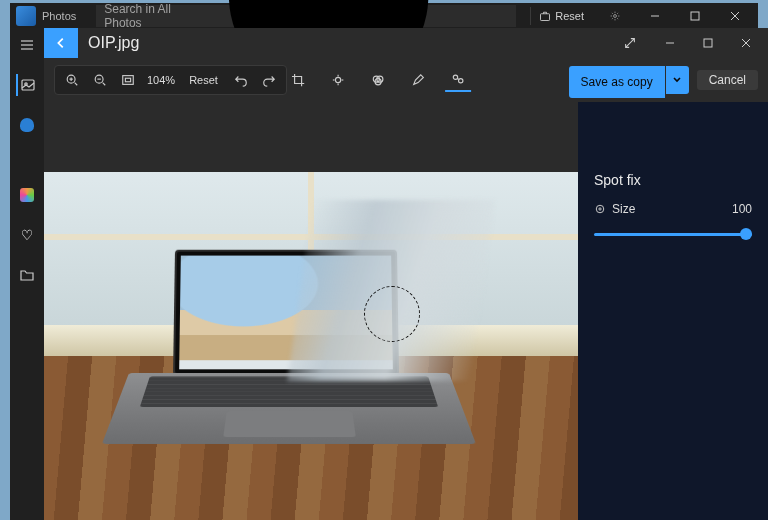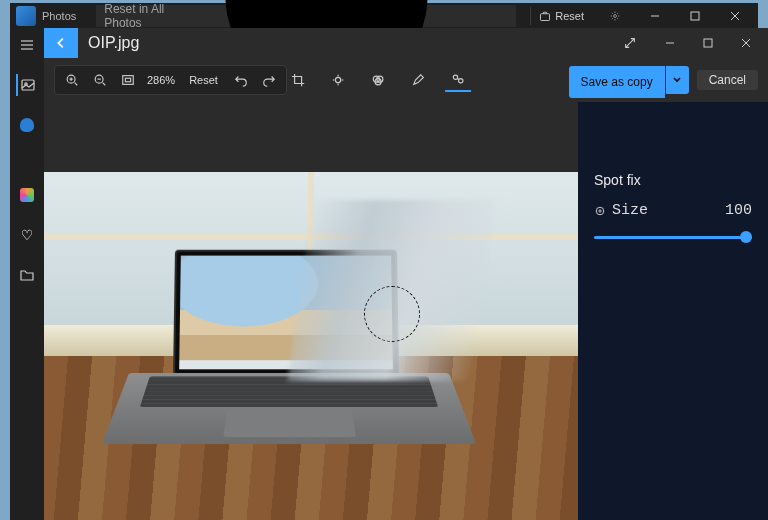--- a/index.html
+++ b/index.html
@@ -87,21 +87,21 @@
   }
   .photo { width:100%; height:100%; }
   .cursorcircle {
     position:absolute; left:320px; top:114px; width:56px; height:56px;
     border:1.5px dashed #111; border-radius:50%;
   }
   .sidepanel {
     width:190px; background:#0f172a; border-left:0; padding: 70px 16px 0 16px;
   }
   .sidepanel h3 { font-size:14px; font-weight:400; color:#eaeaea; margin-bottom: 14px; }
-  .sizerow { display:flex; align-items:center; justify-content:space-between; font-size:15px; color:#ddd; margin-bottom:10px;font-family:Liberation Mono, monospace; }
+  .sizerow { display:flex; align-items:center; justify-content:space-between; font-size:12px; color:#ddd; margin-bottom:10px; }
   .sizerow .lbl { display:flex; align-items:center; gap:6px; }
   .sizerow .lbl svg { width:12px; height:12px; stroke:#ccc; stroke-width:1.3; fill:none; }
   .slider {
     position:relative; height:16px; display:flex; align-items:center;
   }
   .slider .track { height:3px; background:#3aa0ff; width:100%; border-radius:2px; }
   .slider .thumb { position:absolute; right:0; top:50%; transform:translate(0,-50%); width:12px; height:12px; background:#3aa0ff; border-radius:50%; }
 
   .cloud { width:14px; height:14px; background:#2a7fd4; border-radius:50% 50% 40% 40%; position:relative; }
   .colordot { width:14px; height:14px; border-radius:3px; background:conic-gradient(#e94,#6c4,#49e,#e49,#e94); }
@@ -135,21 +135,21 @@
     filter:blur(2px); transform:skewX(-8deg);
   }
 </style>
 </head>
 <body>
 
 <div class="bg-window">
   <div class="bg-app-icon"></div>
   <div class="bg-title">Photos</div>
   <div class="bg-search">
-    <span>Reset in All Photos</span>
+    <span>Search in All Photos</span>
     <span class="spacer"></span>
     <svg viewBox="0 0 16 16">
         <circle cx="7" cy="7" r="5"></circle>
         <line x1="11" y1="11" x2="15" y2="15"></line>
       </svg>
   </div>
   <div class="bg-right">
     <div class="bg-imp">
       <svg viewBox="0 0 16 16" width="12" height="12" style="stroke:#ccc;fill:none;stroke-width:1.2">
           <rect x="2" y="5" width="12" height="9" rx="1"></rect>
@@ -263,21 +263,21 @@
               <line x1="11" y1="11" x2="14" y2="14"></line>
               <line x1="5" y1="7" x2="9" y2="7"></line>
             </svg>
           </div>
         <div class="tbtn">
             <svg viewBox="0 0 16 16">
               <rect x="2" y="3" width="12" height="10"></rect>
               <rect x="5" y="6" width="6" height="4"></rect>
             </svg>
           </div>
-        <div class="zoomval">286%</div>
+        <div class="zoomval">104%</div>
         <div class="resetbtn">Reset</div>
         <div class="tbtn">
             <svg viewBox="0 0 16 16">
               <path d="M5 4L2 7l3 3M2 7h8a4 4 0 0 1 0 8"></path>
             </svg>
           </div>
         <div class="tbtn">
             <svg viewBox="0 0 16 16">
               <path d="M11 4l3 3-3 3M14 7H6a4 4 0 0 0 0 8"></path>
             </svg>

